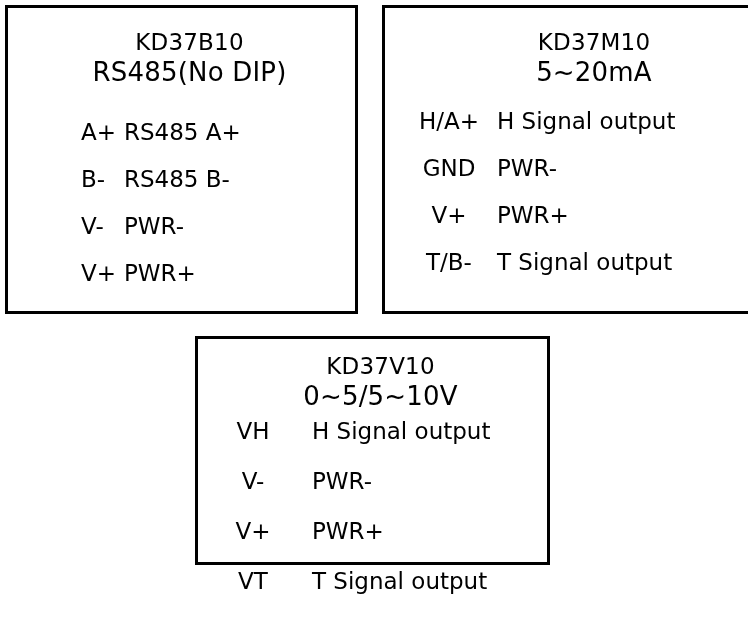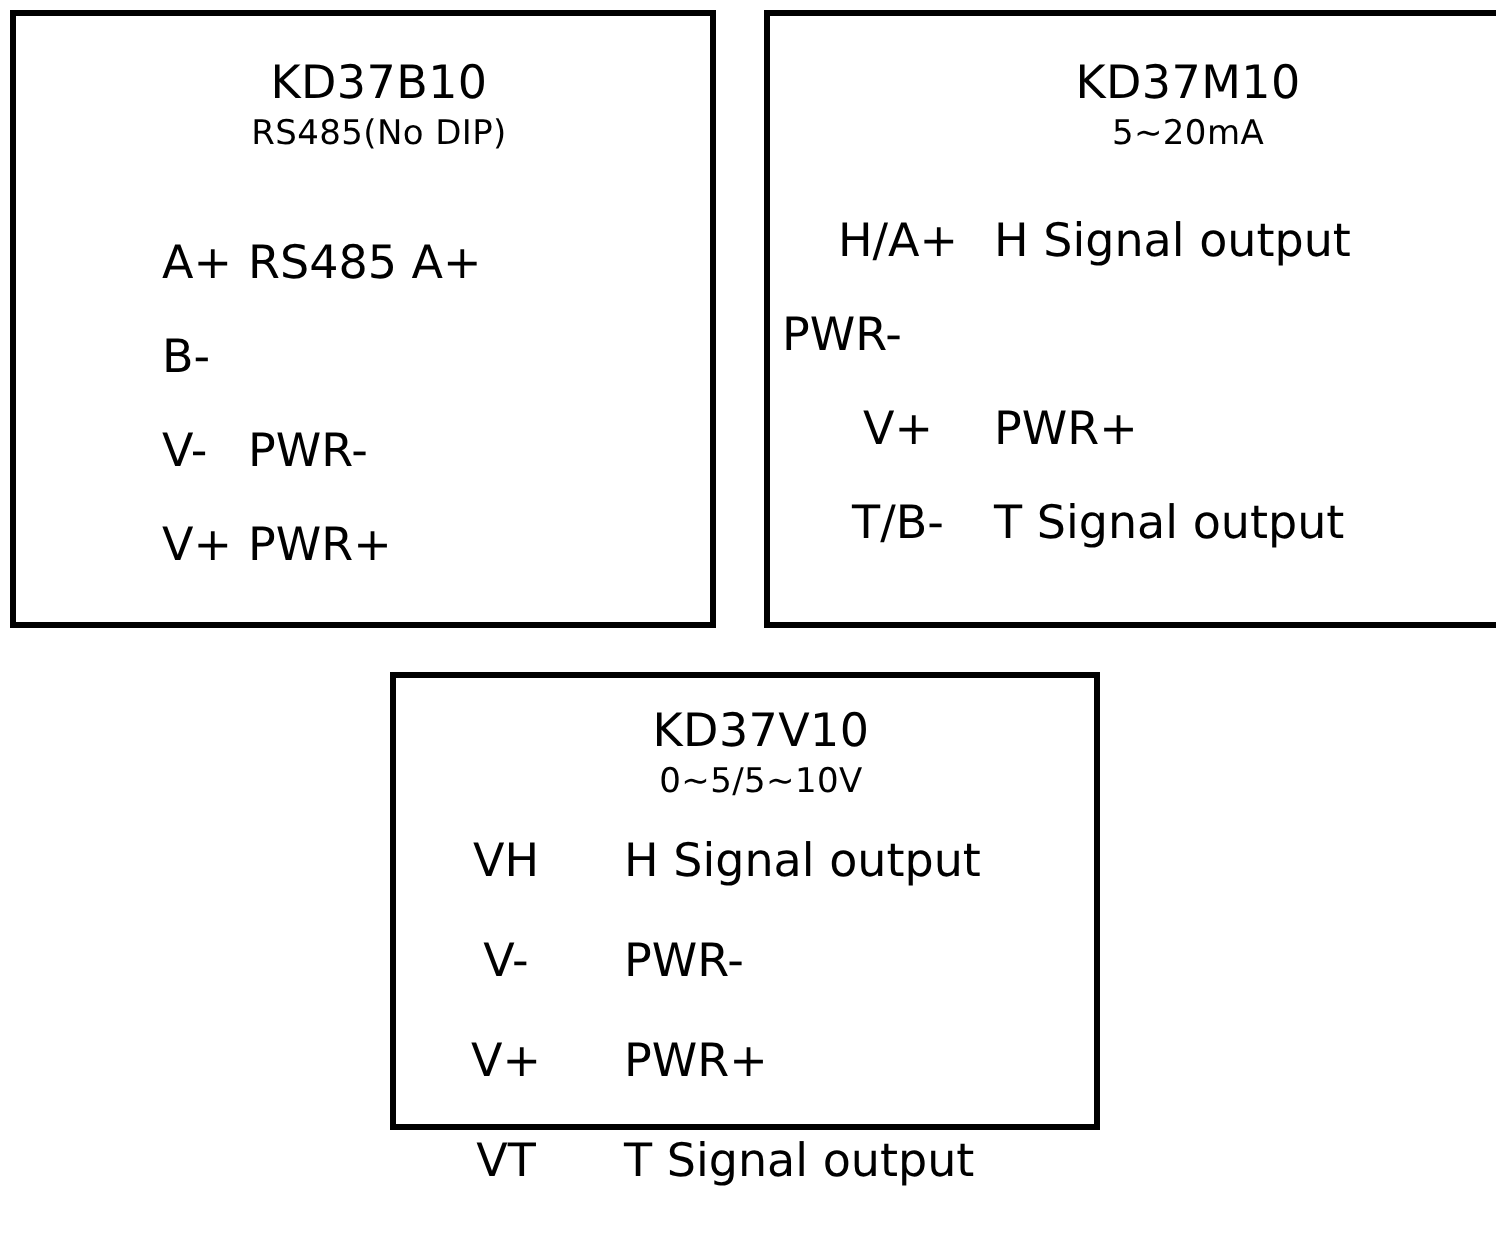--- a/index.html
+++ b/index.html
@@ -36,21 +36,21 @@
     padding-left: 16px;
   }
   .box-title {
     display: block;
     font-size: 23px;
     letter-spacing: 0.2px;
     white-space: nowrap;
   }
   .box-subtitle {
     display: block;
-    font-size: 17px;
+    font-size: 26px;
     letter-spacing: 0.2px;
     white-space: nowrap;
     margin-top: 5px;
   }
 
   .pin-table {
     position: absolute;
     left: 0;
     right: 0;
   }
@@ -138,20 +138,21 @@
       <span class="box-title">KD37B10</span>
       <span class="box-subtitle">RS485(No DIP)</span>
     </div>
     <div class="pin-table">
       <div class="pin-row">
         <span class="pin-name">A+</span>
         <span class="pin-desc">RS485 A+</span>
       </div>
       <div class="pin-row">
         <span class="pin-name">B-</span>
+        <span class="pin-desc">RS485 B-</span>
       </div>
       <div class="pin-row">
         <span class="pin-name">V-</span>
         <span class="pin-desc">PWR-</span>
       </div>
       <div class="pin-row">
         <span class="pin-name">V+</span>
         <span class="pin-desc">PWR+</span>
       </div>
     </div>
@@ -161,20 +162,21 @@
     <div class="box-header">
       <span class="box-title">KD37M10</span>
       <span class="box-subtitle">5~20mA</span>
     </div>
     <div class="pin-table">
       <div class="pin-row">
         <span class="pin-name">H/A+</span>
         <span class="pin-desc">H Signal output</span>
       </div>
       <div class="pin-row">
+        <span class="pin-name">GND</span>
         <span class="pin-desc">PWR-</span>
       </div>
       <div class="pin-row">
         <span class="pin-name">V+</span>
         <span class="pin-desc">PWR+</span>
       </div>
       <div class="pin-row">
         <span class="pin-name">T/B-</span>
         <span class="pin-desc">T Signal output</span>
       </div>

